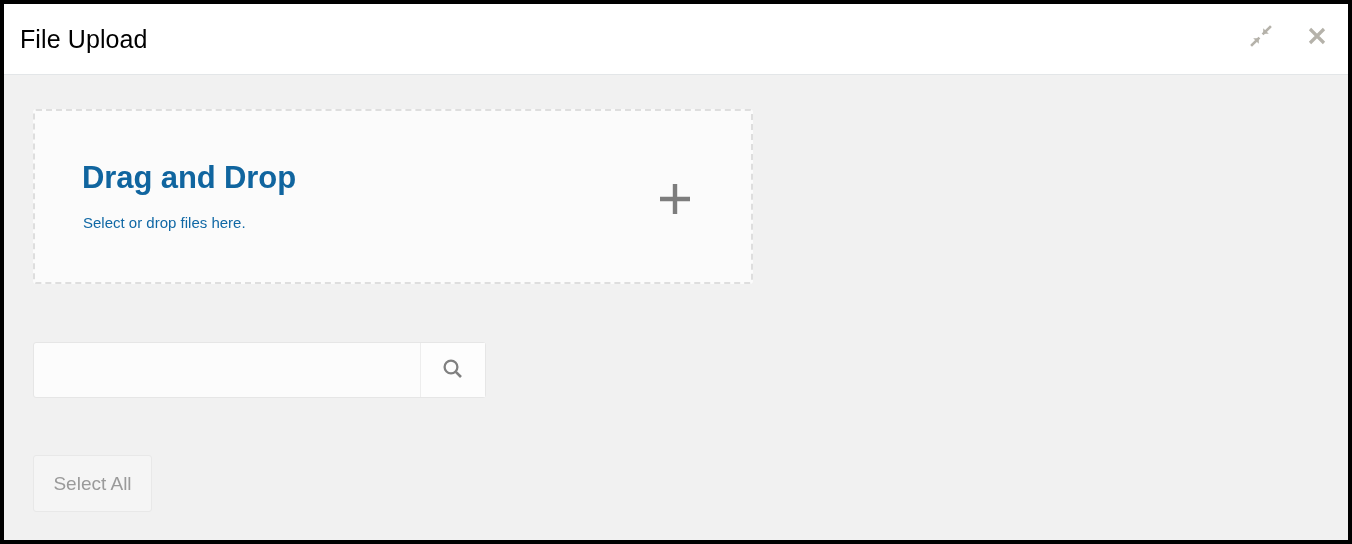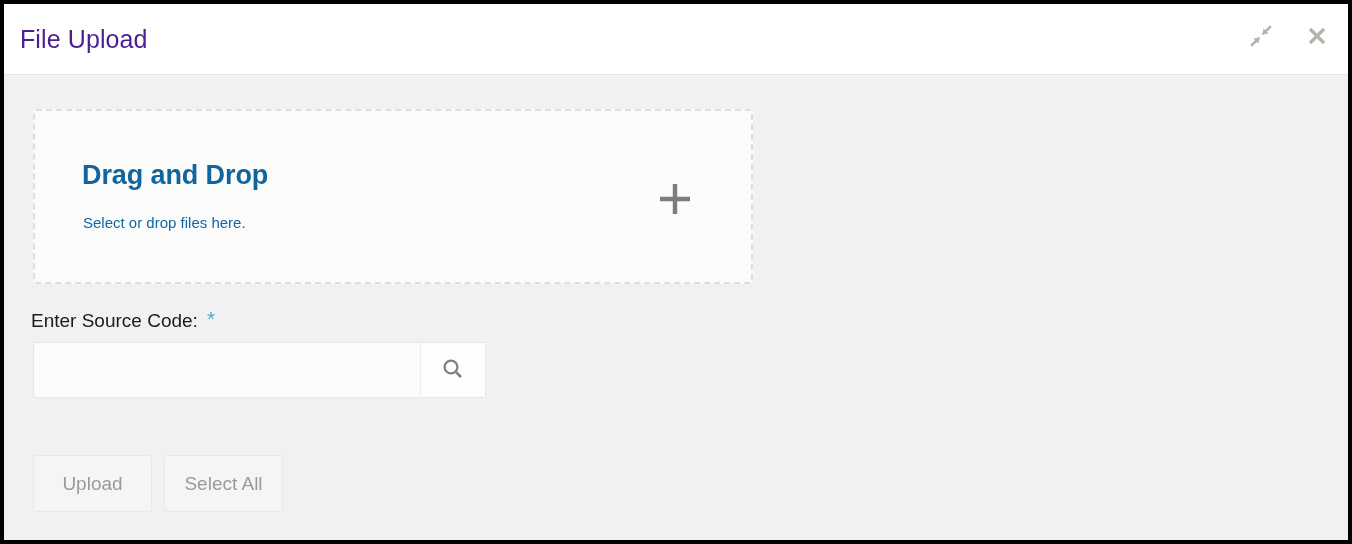--- a/index.html
+++ b/index.html
@@ -37,21 +37,21 @@
     background: #ffffff;
     border-bottom: 1px solid #e3e6e8;
     box-sizing: border-box;
   }
   .title-text {
     position: absolute;
     left: 16px;
     top: 21px;
     font-size: 25px;
     font-weight: 400;
-    color: #4c1d95;
+    color: #000000;
     letter-spacing: 0.1px;
     white-space: nowrap;
   }
   .titlebar-actions {
     position: absolute;
     right: 14px;
     top: 16px;
     display: flex;
     align-items: center;
     gap: 22px;
@@ -88,21 +88,21 @@
     box-sizing: border-box;
     background: #fbfbfb;
     border: 2px dashed #dedede;
     border-radius: 3px;
     cursor: pointer;
   }
   .dz-title {
     position: absolute;
     left: 47px;
     top: 49px;
-    font-size: 27px;
+    font-size: 31px;
     font-weight: 700;
     color: #10659f;
     letter-spacing: -0.1px;
     white-space: nowrap;
   }
   .dz-sub {
     position: absolute;
     left: 48px;
     top: 103px;
     font-size: 15px;
@@ -233,35 +233,31 @@
     <div class="dropzone">
       <div class="dz-title">Drag and Drop</div>
       <div class="dz-sub">Select or drop files here.</div>
       <span class="dz-plus">
         <svg width="40" height="40" viewBox="0 0 40 40" fill="none">
           <path d="M20 5 L20 35 M5 20 L35 20" stroke="#7d7d7d" stroke-width="4.4" stroke-linecap="butt"></path>
         </svg>
       </span>
     </div>
 
-    <div class="field-label">
-      <span>Enter Source Code:</span><span class="req-star">*</span>
-    </div>
 
     <div class="search-wrap">
       <input class="search-input" type="text" value="" style="">
       <button class="search-btn" aria-label="Search">
         <span>
           <svg width="26" height="26" viewBox="0 0 26 26" fill="none">
             <circle cx="11" cy="11" r="6.4" stroke="#808080" stroke-width="2.3"></circle>
             <path d="M15.8 15.8 L21 21" stroke="#808080" stroke-width="2.6" stroke-linecap="butt"></path>
           </svg>
         </span>
       </button>
     </div>
 
     <div class="btn-row">
-      <div class="btn">Upload</div>
       <div class="btn">Select All</div>
     </div>
 
   </div>
 </div>
 
 </body></html>

